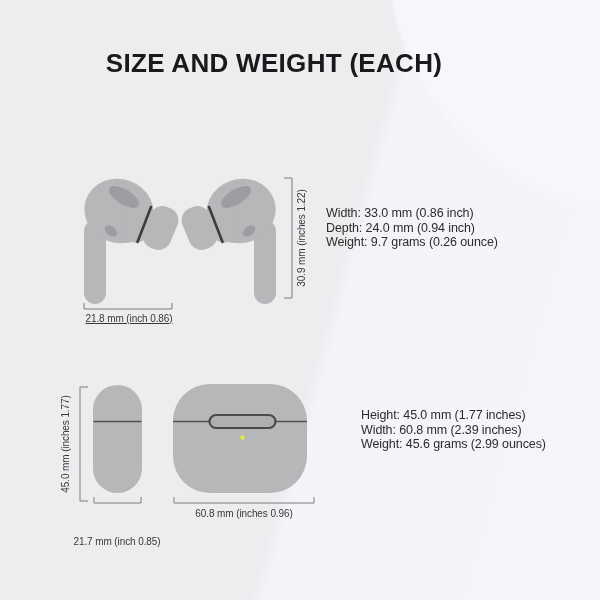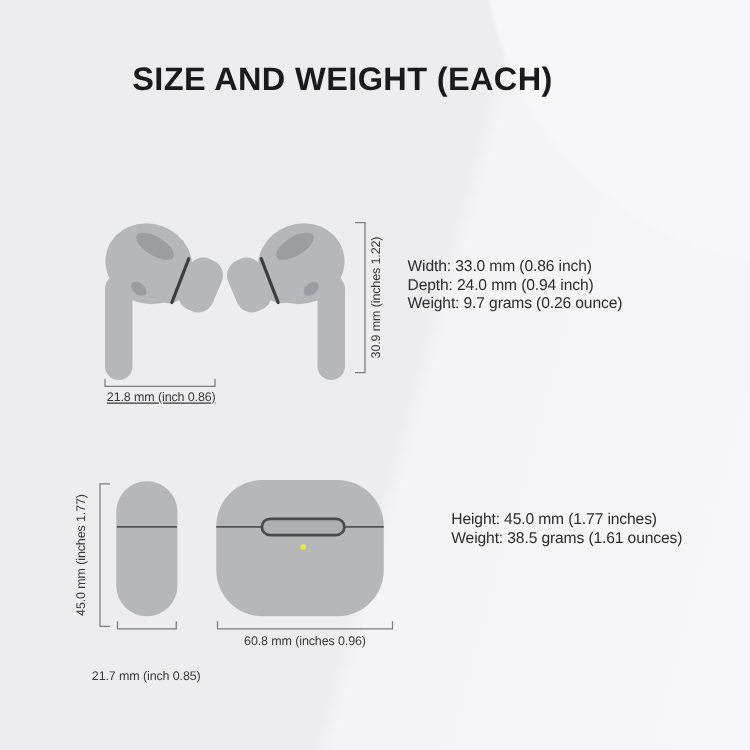--- a/index.html
+++ b/index.html
@@ -80,16 +80,17 @@
     <div>Depth: 24.0 mm (0.94 inch)</div>
     <div>Weight: 9.7 grams (0.26 ounce)</div>
   </div>
 
   <div class="abs dim-label v-label" style="left:-4px; top:437px;">45.0 mm (inches 1.77)</div>
   <div class="abs dim-label" style="left:57px; top:536px; width:120px;">21.7 mm (inch 0.85)</div>
   <div class="abs dim-label" style="left:184px; top:508px; width:120px;">60.8 mm (inches 0.96)</div>
 
   <div class="abs specs" style="left:334px; top:408px;margin-left:27px;">
     <div>Height: 45.0 mm (1.77 inches)</div>
-    <div>Weight: 38.5 grams (1.61 ounces)</div>
+    <div>Width: 60.8 mm (2.39 inches)</div>
+    <div>Weight: 45.6 grams (2.99 ounces)</div>
   </div>
 
 </div>
 
 </body></html>

